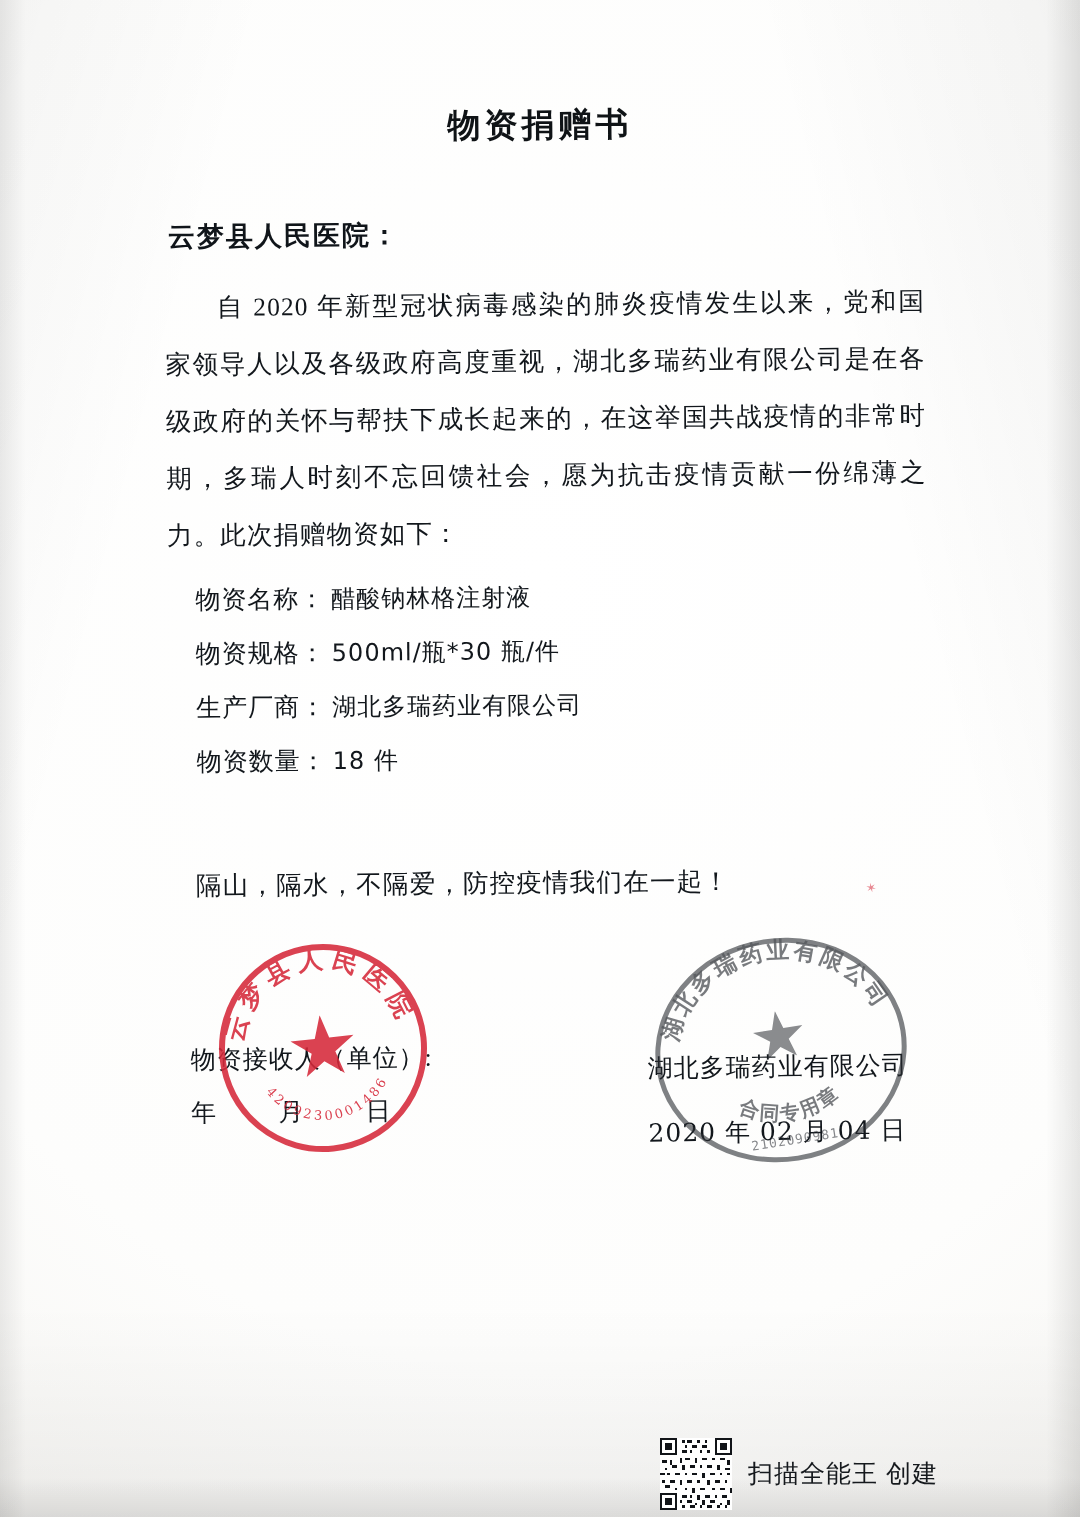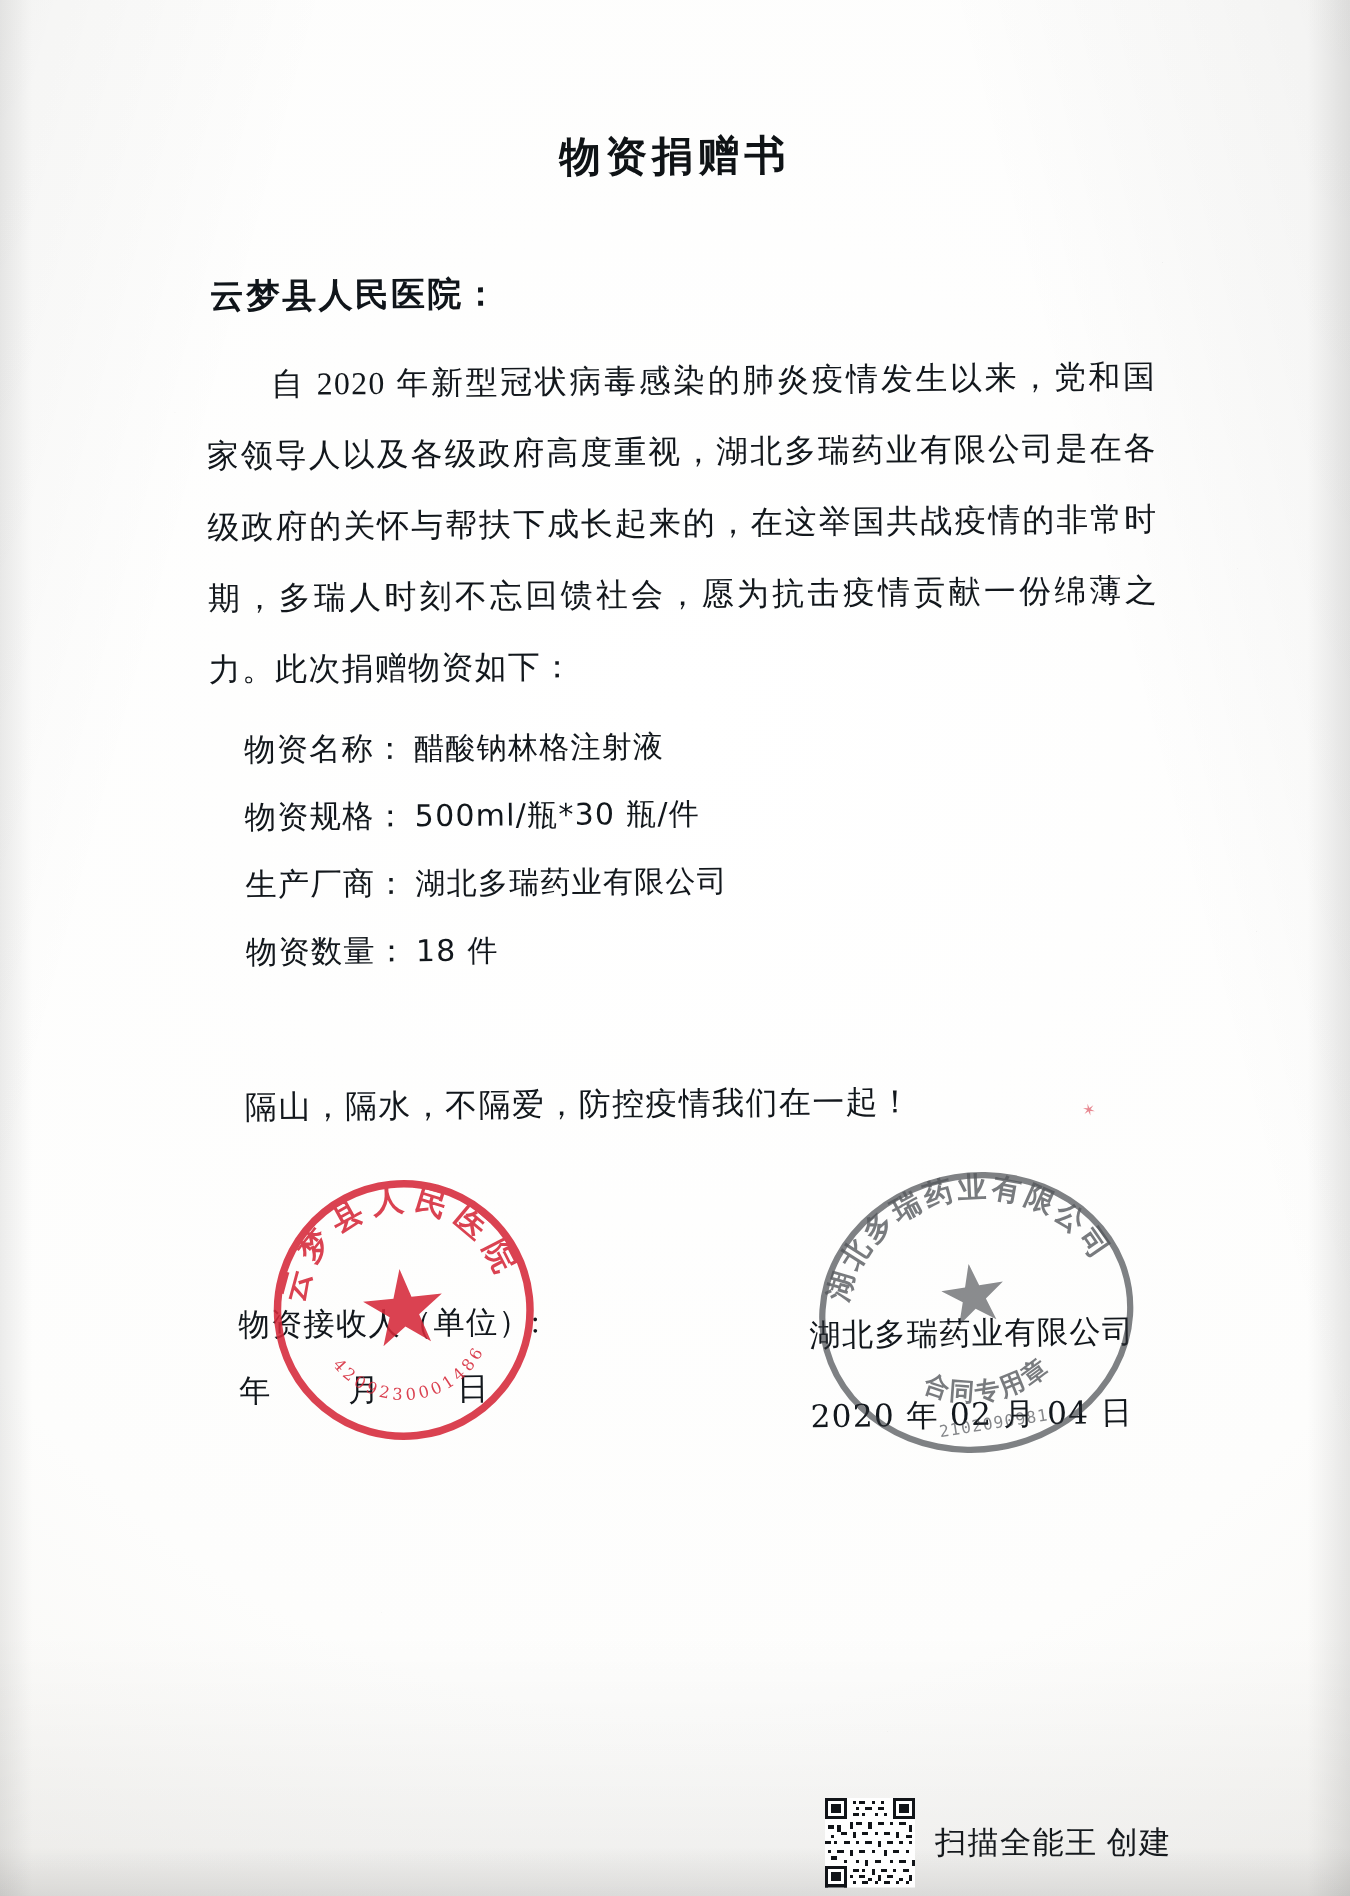--- a/index.html
+++ b/index.html
@@ -262,21 +262,21 @@
     width: 72px;
     height: 72px;
   }
   .footer-caption {
     position: absolute;
     left: 748px;
     top: 1457px;
     font-size: 25px;
     letter-spacing: 1px;
     color: #15191d;
-    font-family: Liberation Serif, serif;
+    font-family: Liberation Sans, sans-serif;
   }
 </style>
 </head>
 <body>
 
 <div class="page">
   <div class="speckle"></div>
   <div class="edge-left"></div>
   <div class="edge-right"></div>
   <div class="edge-bottom"></div>

